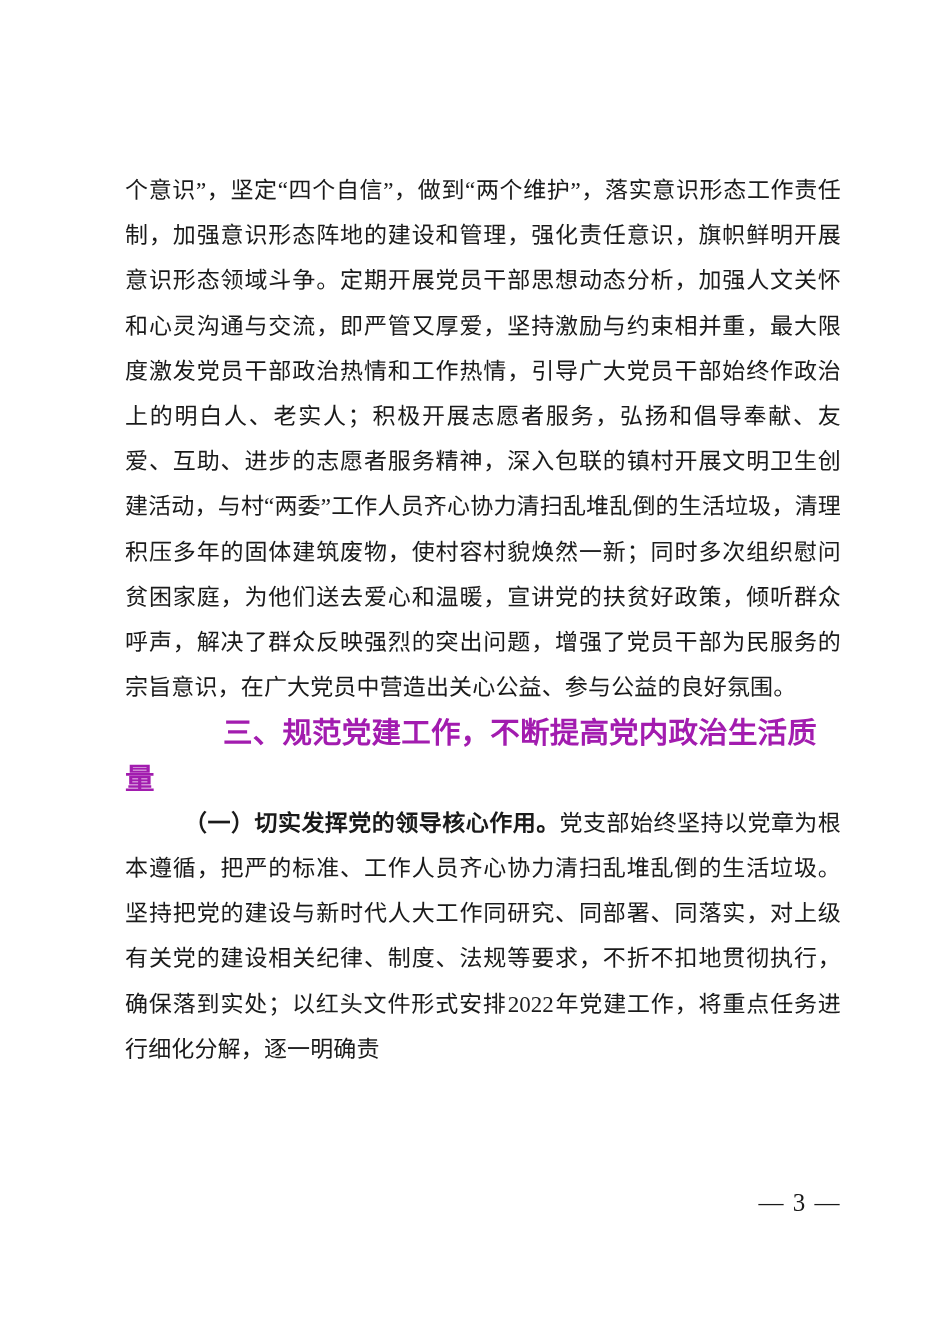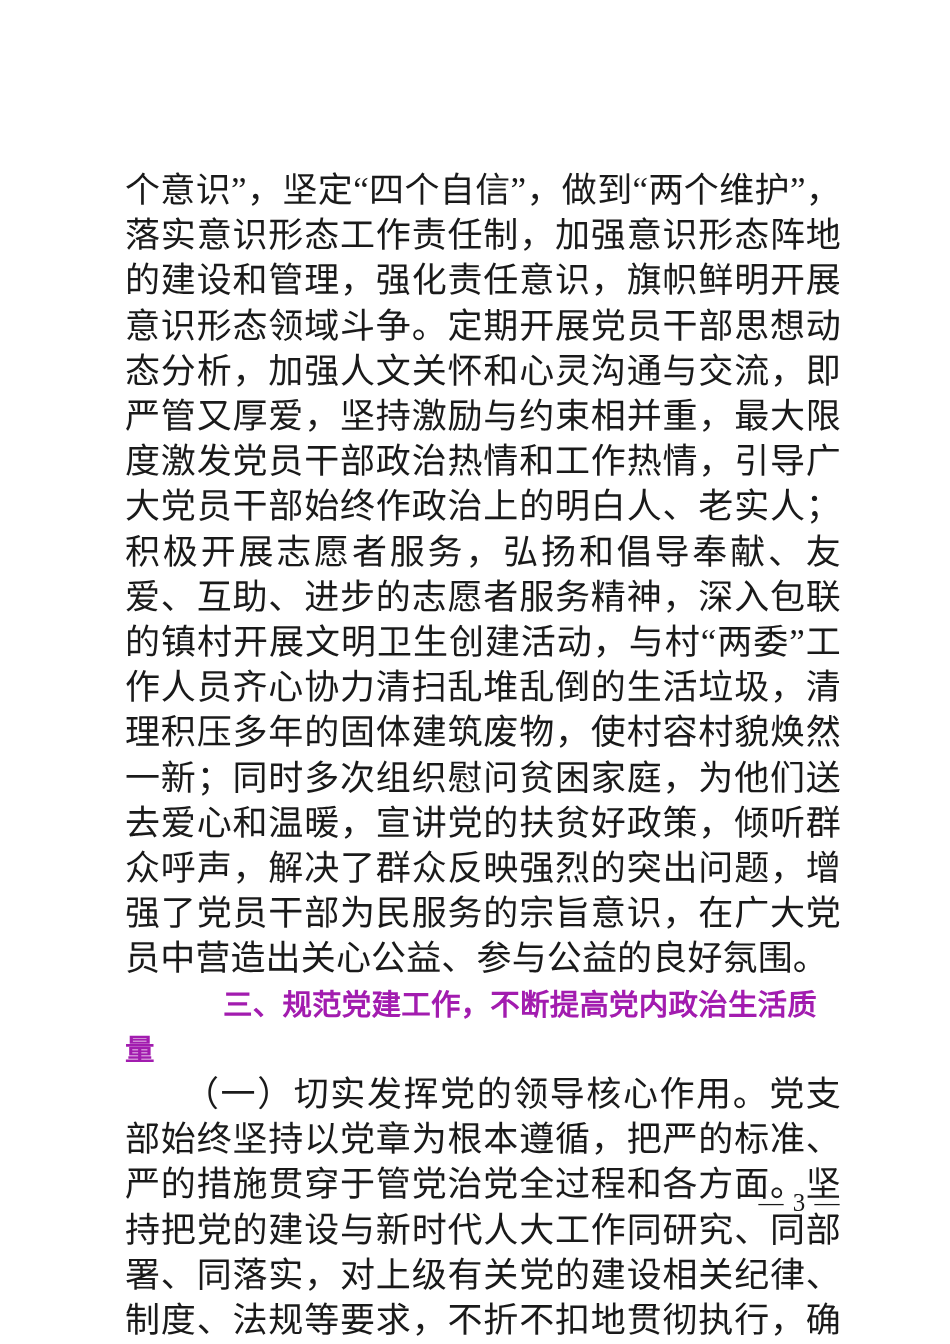--- a/index.html
+++ b/index.html
@@ -18,35 +18,35 @@
   }
   .content {
     position: absolute;
     left: 125px;
     top: 168px;
     width: 716px;
   }
   
   .para {
     font-family: "Liberation Serif", "DejaVu Serif", serif;
-    font-size: 35px;
+    font-size: 23px;
     line-height: 45.2px;
     color: #1a1a1a;
     text-align: justify;
     text-justify: inter-character;
     text-indent: 0;
     margin: 0;
     letter-spacing: 0.15px;
     -webkit-font-smoothing: antialiased;
   }
   .para.indent {
     text-indent: 59px;
   }
   .para .lead {
-    font-weight: 400;
+    font-weight: 700;
   }
   .para .latin {
     font-family: "Liberation Serif", "DejaVu Serif", serif;
     letter-spacing: 0;
     padding: 0 1px;
   }
   
   .section-heading {
     font-family: "Liberation Sans", "DejaVu Sans", sans-serif;
     font-size: 29.5px;
@@ -74,19 +74,19 @@
 <body>
 
 <div class="page">
 
   <div class="content">
 
     <p class="para">个意识”，坚定“四个自信”，做到“两个维护”，落实意识形态工作责任制，加强意识形态阵地的建设和管理，强化责任意识，旗帜鲜明开展意识形态领域斗争。定期开展党员干部思想动态分析，加强人文关怀和心灵沟通与交流，即严管又厚爱，坚持激励与约束相并重，最大限度激发党员干部政治热情和工作热情，引导广大党员干部始终作政治上的明白人、老实人；积极开展志愿者服务，弘扬和倡导奉献、友爱、互助、进步的志愿者服务精神，深入包联的镇村开展文明卫生创建活动，与村“两委”工作人员齐心协力清扫乱堆乱倒的生活垃圾，清理积压多年的固体建筑废物，使村容村貌焕然一新；同时多次组织慰问贫困家庭，为他们送去爱心和温暖，宣讲党的扶贫好政策，倾听群众呼声，解决了群众反映强烈的突出问题，增强了党员干部为民服务的宗旨意识，在广大党员中营造出关心公益、参与公益的良好氛围。</p>
 
     <h2 class="section-heading">三、规范党建工作，不断提高党内政治生活质量</h2>
 
-    <p class="para indent"><span class="lead">（一）切实发挥党的领导核心作用。</span><span>党支部始终坚持以党章为根本遵循，把严的标准、严的措施贯穿于管党治党全过程和各方面。坚持把党的建设与新时代人大工作同研究、同部署、同落实，对上级有关党的建设相关纪律、制度、法规等要求，不折不扣地贯彻执行，确保落到实处；以红头文件形式安排</span><span class="latin">2022</span><span>年党建工作，将重点任务进行细化分解，逐一明确责</span></p>
+    <p class="para indent"><span class="lead">（一）切实发挥党的领导核心作用。</span><span>党支部始终坚持以党章为根本遵循，把严的标准、工作人员齐心协力清扫乱堆乱倒的生活垃圾。坚持把党的建设与新时代人大工作同研究、同部署、同落实，对上级有关党的建设相关纪律、制度、法规等要求，不折不扣地贯彻执行，确保落到实处；以红头文件形式安排</span><span class="latin">2022</span><span>年党建工作，将重点任务进行细化分解，逐一明确责</span></p>
 
   </div>
 
   <div class="page-number">— 3 —</div>
 
 </div>
 
 </body></html>

